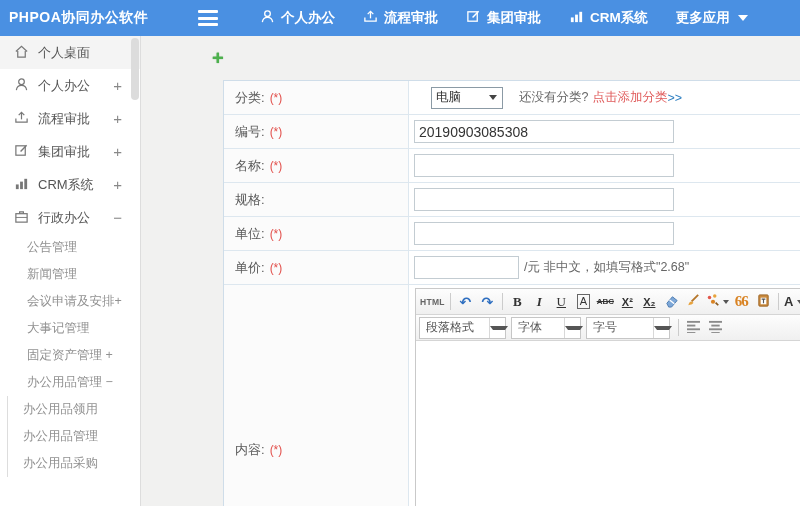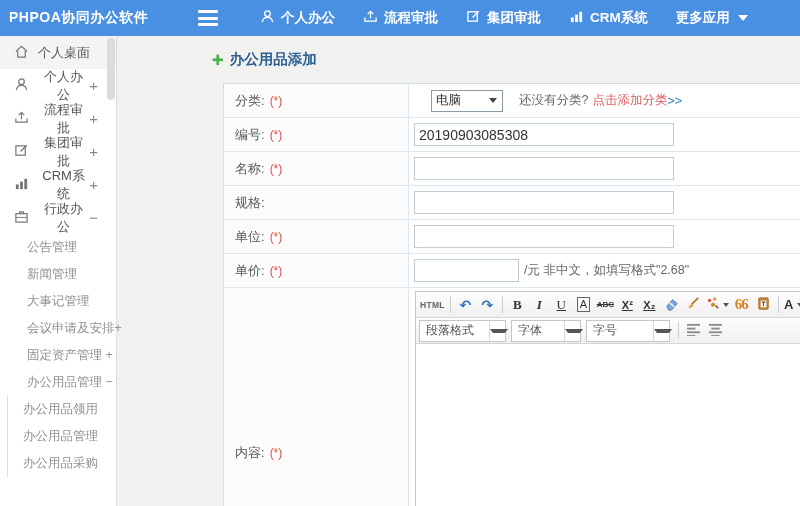--- a/index.html
+++ b/index.html
@@ -15,22 +15,22 @@
                justify-content:space-between; cursor:pointer; }
   .hamburger i { display:block; height:3px; width:20px; background:#fff; border-radius:1px; }
   .topnav { display:flex; align-items:center; margin-left:26px; }
   .nav-item { display:flex; align-items:center; gap:6px; padding:0 14px; height:36px;
               font-size:13.5px; font-weight:bold; cursor:pointer; white-space:nowrap; }
   .nav-item svg { width:15px; height:15px; }
   .caret-down { width:0; height:0; border-left:5px solid transparent; border-right:5px solid transparent;
                 border-top:6px solid #fff; margin-left:2px; }
 
   
-  .sidebar { position:absolute; top:36px; left:0; width:117px; height:470px; background:#fff;
-             border-right:1px solid #ddd;text-align:center; }
+  .sidebar { position:absolute; top:36px; left:0; width:141px; height:470px; background:#fff;
+             border-right:1px solid #ddd; }
   .side-item { display:flex; align-items:center; height:33px; padding-left:14px; font-size:13px;
                color:#555; cursor:pointer; }
   .side-item.active { background:#f4f4f4; }
   .side-item svg { width:15px; height:15px; margin-right:9px; flex:0 0 auto; }
   .expand-sign { margin-left:auto; padding-right:18px; color:#888; font-size:15px; line-height:1; }
   .sub-list .side-sub { display:flex; align-items:center; height:27px; padding-left:27px;
                         font-size:12.5px; color:#919191; cursor:pointer; white-space:nowrap; }
   .subsub-list { margin-left:7px; border-left:1px solid #ddd; }
   .subsub-list .side-sub { padding-left:15px; }
   .scroll-thumb { position:absolute; top:2px; right:1px; width:8px; height:62px; background:#dcdcdc;
@@ -194,37 +194,36 @@
             <rect x="2" y="5" width="12" height="9" fill="none" stroke="#777" stroke-width="1.3"></rect>
             <path d="M6 5V3h4v2" fill="none" stroke="#777" stroke-width="1.3"></path>
             <path d="M2 9h12" stroke="#777" stroke-width="1"></path>
           </svg></span>
       <span>行政办公</span>
       <span class="expand-sign">−</span>
     </div>
     <div class="sub-list">
       <div class="side-sub">公告管理</div>
       <div class="side-sub">新闻管理</div>
+      <div class="side-sub">会议申请及安排+</div>
       <div class="side-sub">大事记管理</div>
-      <div class="side-sub">会议申请及安排+</div>
       <div class="side-sub">固定资产管理  +</div>
       <div class="side-sub">办公用品管理  −</div>
       <div class="subsub-list">
         <div class="side-sub">办公用品领用</div>
         <div class="side-sub">办公用品管理</div>
         <div class="side-sub">办公用品采购</div>
       </div>
     </div>
     <div class="scroll-thumb"></div>
   </aside>
 
   <main class="content">
     <div class="page-title">
       <span class="plus-icon">+</span>
-      <h1>办公用品添加</h1>
     </div>
 
     <div class="form-table">
 
       <div class="frow">
         <div class="fl">
           <span>分类:</span>
           <span class="req">(*)</span>
         </div>
         <div class="fv">

